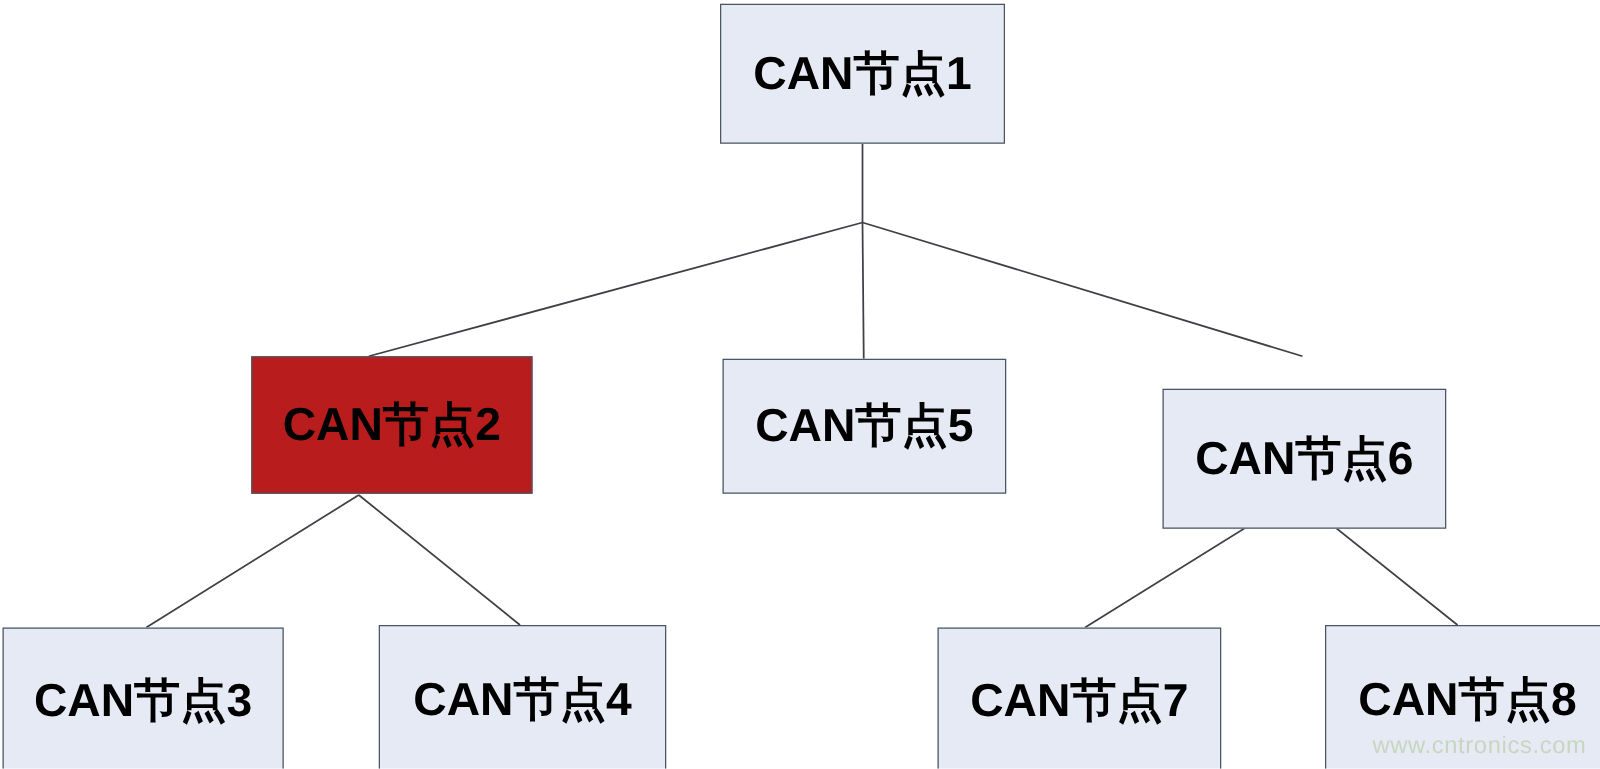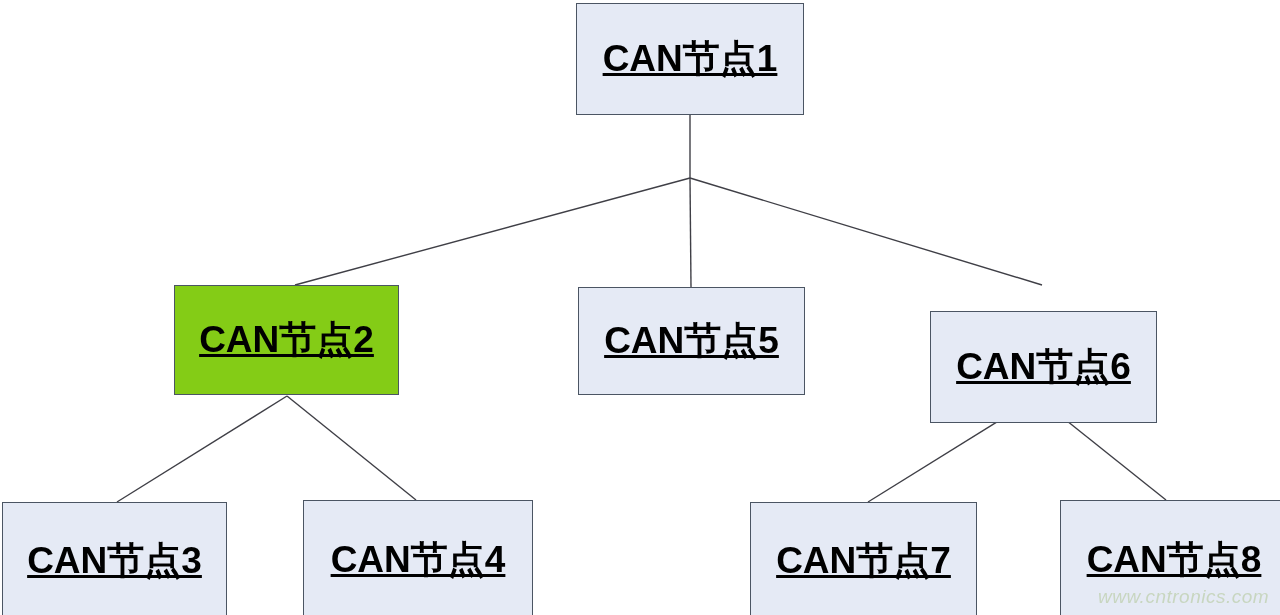--- a/index.html
+++ b/index.html
@@ -37,21 +37,20 @@
     color: #000000;
     font-weight: bold;
     font-size: 37px;
     letter-spacing: 0px;
     line-height: 1;
     white-space: nowrap;
   }
   .node-label {
     display: block;
     transform: translateY(-1px);
-    text-decoration: underline;
   }
   .watermark {
     position: absolute;
     font-size: 19px;
     font-weight: normal;
     color: #c8d6c0;
     letter-spacing: 0.5px;
     white-space: nowrap;
   }
 </style>
@@ -69,21 +68,21 @@
         <polyline points="287,396 117,502" stroke="#3f3f46" fill="none" stroke-width="1.4"></polyline>
         <polyline points="287,396 416,500" stroke="#3f3f46" fill="none" stroke-width="1.4"></polyline>
         <polyline points="1037,397 868,502" stroke="#3f3f46" fill="none" stroke-width="1.4"></polyline>
         <polyline points="1037,397 1166,500" stroke="#3f3f46" fill="none" stroke-width="1.4"></polyline>
       </g>
   </svg>
 
   <div class="node" style="left: 576px; top: 3px; width: 228px; height: 112px; background: rgb(229, 234, 245); border-color: rgb(75, 85, 99);">
     <span class="node-label">CAN节点1</span>
   </div>
-  <div class="node" style="left: 174px; top: 285px; width: 225px; height: 110px; background: #84cc16; border-color: rgb(75, 85, 99); text-align: right;">
+  <div class="node" style="left: 201px; top: 285px; width: 225px; height: 110px; background: #b91c1c; border-color: rgb(75, 85, 99); text-align: right;">
     <span class="node-label">CAN节点2</span>
   </div>
   <div class="node" style="left: 578px; top: 287px; width: 227px; height: 108px; background: rgb(229, 234, 245); border-color: rgb(75, 85, 99);">
     <span class="node-label">CAN节点5</span>
   </div>
   <div class="node" style="left: 930px; top: 285px; width: 227px; height: 112px; background: rgb(229, 234, 245); border-color: rgb(75, 85, 99); margin-top: 26px;">
     <span class="node-label">CAN节点6</span>
   </div>
   <div class="node" style="left: 2px; top: 502px; width: 225px; height: 118px; background: rgb(229, 234, 245); border-color: rgb(75, 85, 99);">
     <span class="node-label">CAN节点3</span>
@@ -91,15 +90,15 @@
   <div class="node" style="left: 303px; top: 500px; width: 230px; height: 120px; background: rgb(229, 234, 245); border-color: rgb(75, 85, 99);">
     <span class="node-label">CAN节点4</span>
   </div>
   <div class="node" style="left: 750px; top: 502px; width: 227px; height: 118px; background: rgb(229, 234, 245); border-color: rgb(75, 85, 99);">
     <span class="node-label">CAN节点7</span>
   </div>
   <div class="node" style="left: 1060px; top: 500px; width: 228px; height: 120px; background: rgb(229, 234, 245); border-color: rgb(75, 85, 99);">
     <span class="node-label">CAN节点8</span>
   </div>
 
-  <div class="watermark" style="left: 1098px; top: 586px; color: rgb(200, 214, 192); font-style: italic;">www.cntronics.com</div>
+  <div class="watermark" style="left: 1098px; top: 586px; color: rgb(200, 214, 192);">www.cntronics.com</div>
 
 </div>
 
 </body></html>

